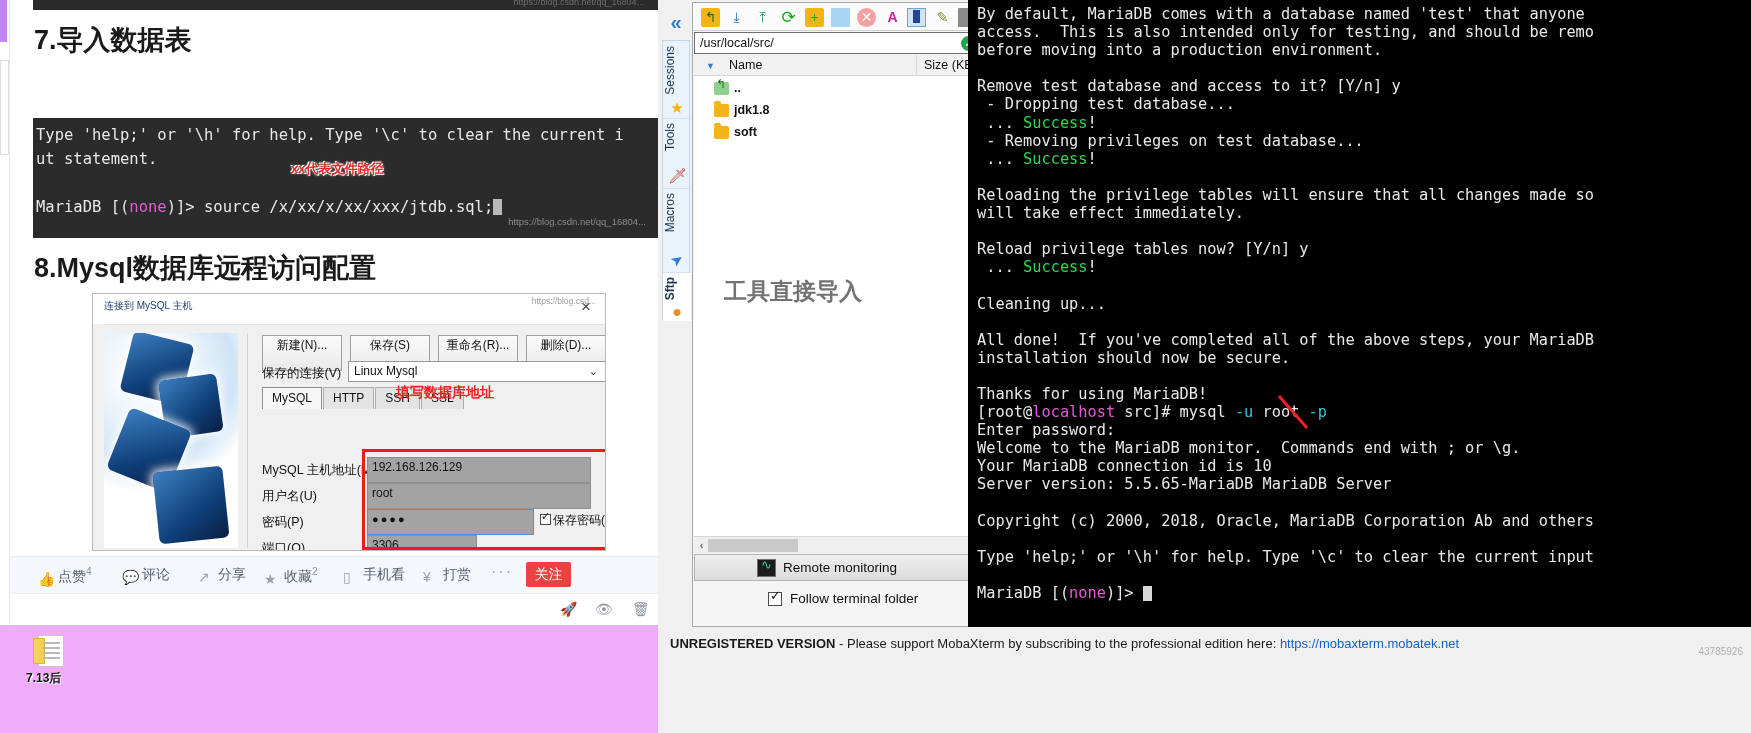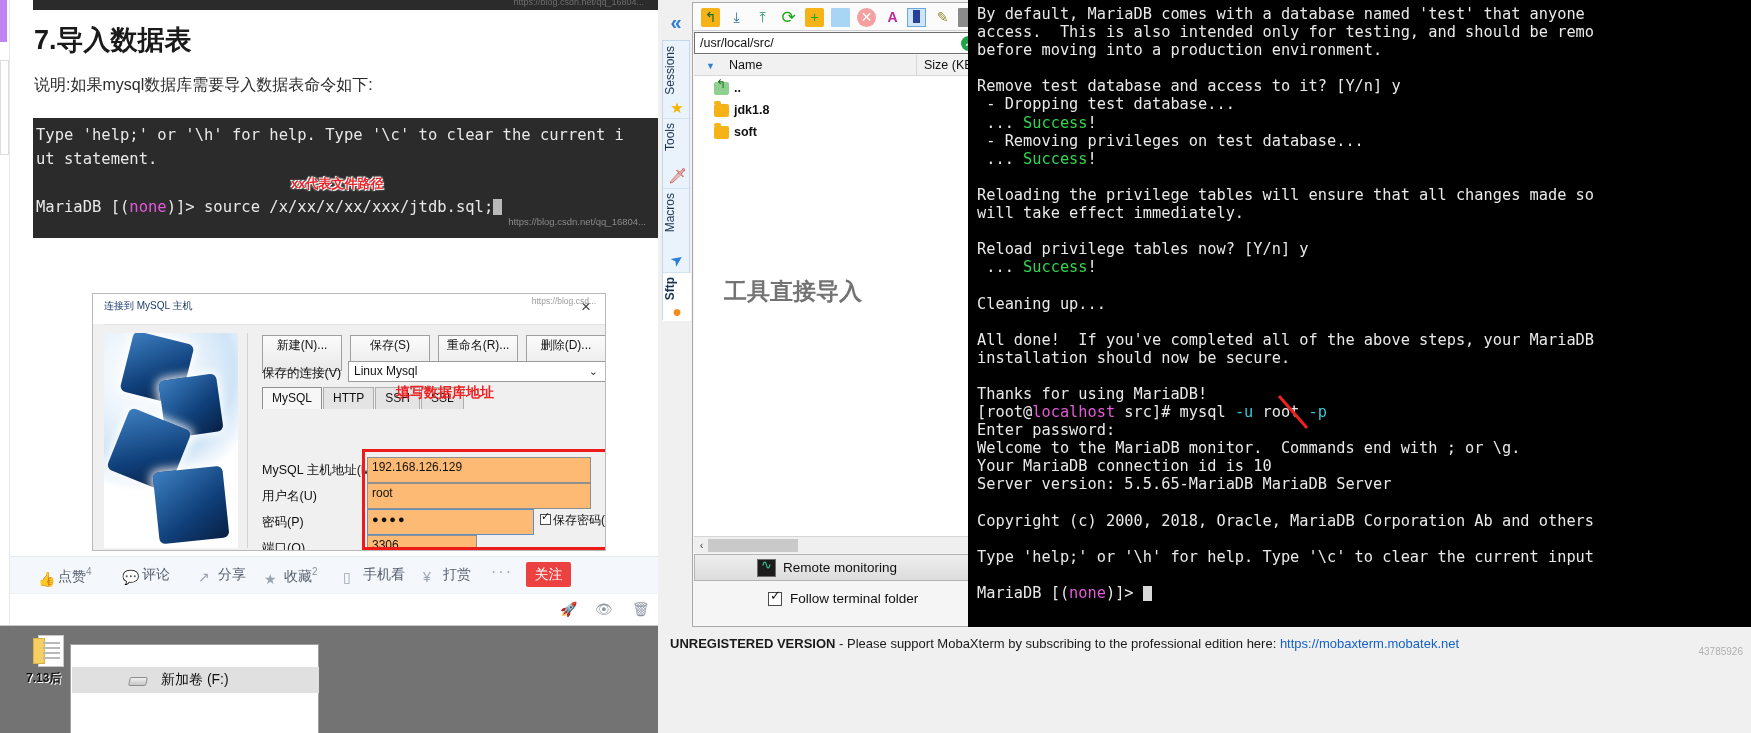--- a/index.html
+++ b/index.html
@@ -60,21 +60,21 @@
   #blog-term .mag { color:#e45bd8; }
   #blog-term .cursor {
     display:inline-block; width:9px; height:16px; background:#b9b9b9;
     vertical-align:-3px;
   }
   .annot-red-sm {
     position:absolute; color:#e8262a; font-weight:bold; font-size:13px;
     text-shadow:0 0 2px #fff, 0 0 3px #fff, 1px 1px 0 #fff, -1px -1px 0 #fff;
     font-family:"Liberation Sans", sans-serif; white-space:nowrap;
   }
-  #annot-xx { left:291px; top:175px; }
+  #annot-xx { left:291px; top:160px; }
   #blog-term-wm {
     position:absolute; right:12px; bottom:4px; font-size:9.5px; color:#8a8a8a;
     font-family:"Liberation Sans", sans-serif;
   }
 
   
   #mysql-dialog {
     position:absolute; left:92px; top:293px; width:514px; height:258px;
     background:#f0f0f0; border:1px solid #b9b9b9; overflow:hidden;
   }
@@ -134,21 +134,21 @@
   .tabstrip { position:absolute; left:158px; top:62px; height:22px; }
   .wtab {
     float:left; height:22px; padding:0 9px; line-height:21px; font-size:12px;
     background:#e4e4e4; border:1px solid #aeaeae; border-bottom:none; color:#111;
     margin-right:1px; font-family:"Liberation Sans", sans-serif; cursor:default;
   }
   .wtab.active { background:#f7f7f7; border-color:#8f8f8f; }
 
   .frm-label { position:absolute; font-size:12.5px; color:#111; white-space:nowrap; }
   .frm-input {
-    position:absolute; height:26px; background:#fdba74; border:1px solid #8f8f8f;
+    position:absolute; height:26px; background:#a3a3a3; border:1px solid #8f8f8f;
     font-size:12px; color:#111; line-height:18px; padding-left:4px; white-space:nowrap;
     overflow:hidden;
   }
   .frm-input.focused { border:1px solid #5a8fc7; }
 
   #lbl-host { left:158px; top:137px; }
   #in-host  { left:263px; top:132px; width:224px; }
   #lbl-user { left:158px; top:163px; }
   #in-user  { left:263px; top:158px; width:224px; }
   #lbl-pass { left:158px; top:189px; }
@@ -214,21 +214,21 @@
     position:absolute; top:6px; width:18px; height:18px; color:#8d959f;
     font-size:14px; text-align:center; line-height:18px; cursor:default;
   }
   #mini-rocket { left:550px; }
   #mini-eye { left:585px; }
   #mini-trash { left:622px; }
 
   
   #desktop-peek {
     position:absolute; left:0px; top:625px; width:658px; height:108px;
-    background:#737373; border-top:1px solid #c9c9c9;
+    background:#f0abfc; border-top:1px solid #c9c9c9;
   }
   #dp-icon {
     position:absolute; left:38px; top:9px; width:26px; height:32px;
     background:#ffffff; border:1px solid #c8c8c8;
   }
   #dp-icon:before {
     content:""; position:absolute; left:-6px; top:2px; width:10px; height:24px;
     background:#f5cf62; border:1px solid #d8b44b;
   }
   #dp-icon .lines { position:absolute; left:4px; top:6px; width:17px; height:2px; background:#b9b9b9; box-shadow:0 5px 0 #b9b9b9, 0 10px 0 #b9b9b9, 0 15px 0 #b9b9b9; }
@@ -384,33 +384,33 @@
   <div id="blog-left-rail">
     <div id="blog-rail-accent"></div>
     <div id="blog-rail-box"></div>
   </div>
 
   <div class="top-dark-strip">
     <span class="top-wm">https://blog.csdn.net/qq_16804...</span>
   </div>
 
   <div class="h2" id="heading-7">7.导入数据表</div>
-  <div class="para" id="para-1">说明:如果mysql数据库需要导入数据表命令如下:</div>
   <div class="para" id="para-2">命令: source /xxx/xxxx/xxxx/jtdb.sql;</div>
 
   <div id="blog-term">
     <div class="ln">Type 'help;' or '\h' for help. Type '\c' to clear the current i</div>
     <div class="ln">ut statement.</div>
     <div class="ln">&nbsp;</div>
     <div class="ln"><span>MariaDB [(</span><span class="mag">none</span><span>)]&gt; source /x/xx/x/xx/xxx/jtdb.sql;</span><span class="cursor"></span></div>
     <span id="blog-term-wm">https://blog.csdn.net/qq_16804...</span>
   </div>
 
   <div class="annot-red-sm" id="annot-xx">xx代表文件路径</div>
 
+  <div class="h2" id="heading-8">8.Mysql数据库远程访问配置</div>
 
   <div id="mysql-dialog">
     <div id="mysql-titlebar">
       <div id="mysql-title">连接到 MySQL 主机</div>
       <div id="mysql-close">×</div>
       <span id="dlg-wm">https://blog.csd...</span>
     </div>
 
     <div id="mysql-body">
       <div id="puzzle-img">
@@ -486,25 +486,20 @@
     <div class="mini-ico" id="mini-rocket">🚀</div>
     <div class="mini-ico" id="mini-eye">👁</div>
     <div class="mini-ico" id="mini-trash">🗑</div>
   </div>
 
   <div id="desktop-peek">
     <div id="dp-icon">
         <span class="lines"></span>
       </div>
     <div id="dp-label">7.13后</div>
-    <div id="ctx-menu">
-      <div id="ctx-menu-sel"></div>
-      <div id="ctx-drive-ico"></div>
-      <div id="ctx-drive-label">新加卷 (F:)</div>
-    </div>
   </div>
 </div>
 
 <div id="moba">
 
   <div id="moba-collapse">«</div>
 
   <div id="moba-sidebar">
     <div class="side-group" style="top:0px;height:78px;">
       <span class="side-vlabel" style="top:5px;">Sessions</span>

